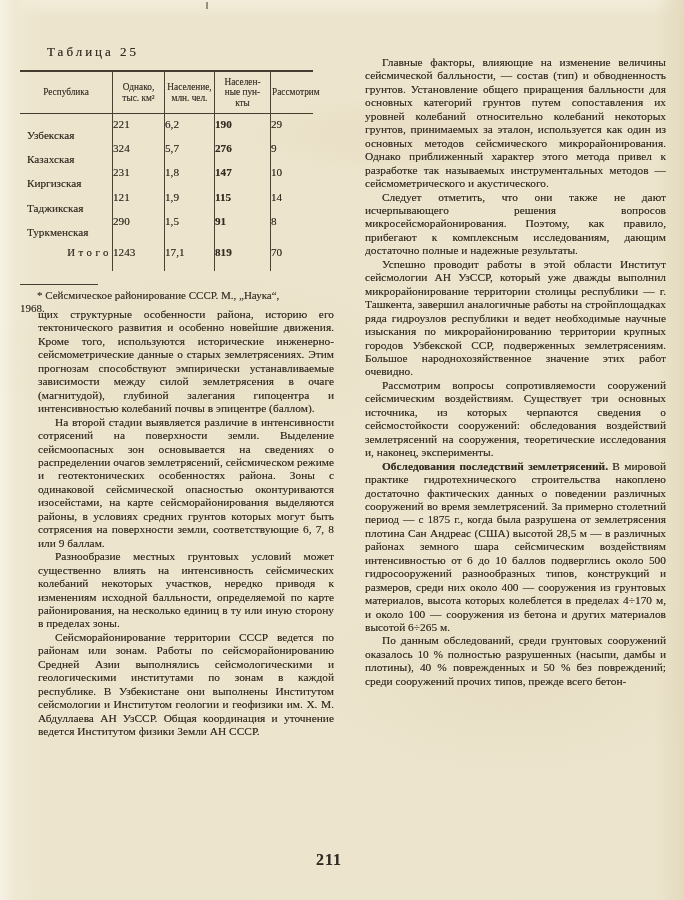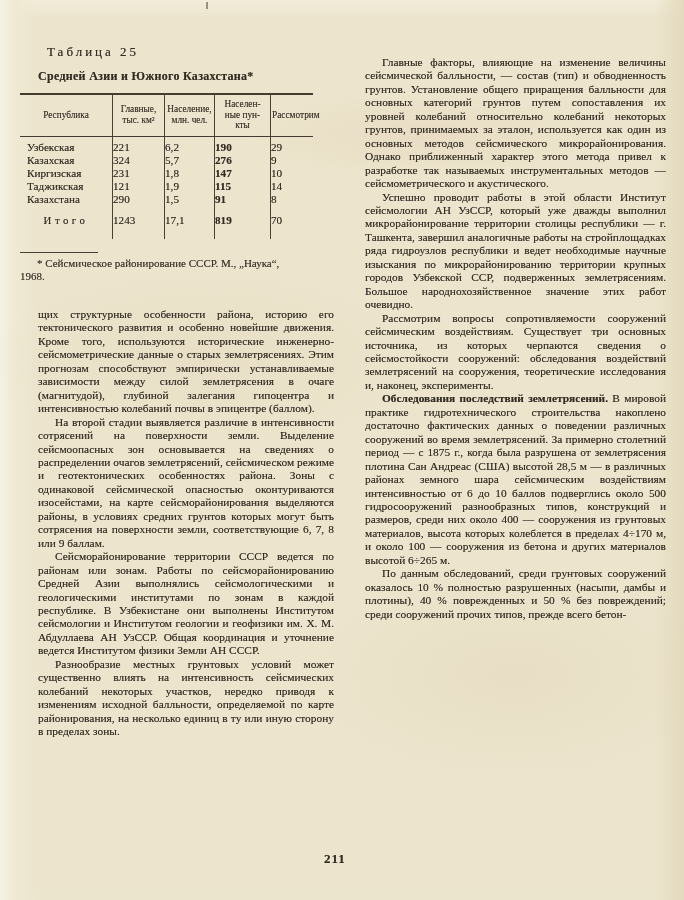--- a/index.html
+++ b/index.html
@@ -37,62 +37,61 @@
   }
   .bl{border-left:1.1px solid #4a4234;}
   .th{
     border-bottom:1.4px solid #443c2e;
     font-size:9.3px;line-height:10.6px;text-align:center;
     display:flex;flex-direction:column;justify-content:center;
     padding:4px 1px;min-height:33px;color:#3a332a;
   }
   .td{font-size:11.2px;line-height:13.2px;}
   .rtop{padding-top:4px;}
-  .name{padding-left:7px;}
+  .name{padding-left:7px;margin-top:11px;}
   .num{text-align:left;}
   .pr-area{padding-right:16px;}
   .pr-pop{padding-right:14px;}
   .pr-set{padding-right:13px;font-weight:bold;}
   .pr-hyd{padding-right:9px;}
   .sp{height:7px;}
   .trow{padding-bottom:12px;}
-  .total-label{text-align:center;letter-spacing:3.5px;font-size:10.8px;}
+  .total-label{text-align:right;letter-spacing:3.5px;font-size:10.8px;}
   .fn-rule{width:78px;border-top:1.6px solid #474032;margin-top:13px;}
   .fn{margin-top:4px;font-size:11px;line-height:13px;color:#3a332a;}
   .fn1{padding-left:17px;}
 
   
   .col{position:absolute;text-align:justify;font-size:11.4px;line-height:13.45px;}
   .col p{margin:0;text-indent:17px;}
   .col p.noindent{text-indent:0;}
   .left{left:38px;top:308px;width:296px;}
   .right{left:357px;top:56px;width:301px;margin-left:8px;}
   .runin{font-weight:bold;}
 
-  .pageno{position:absolute;left:324px;top:851px;font-size:13px;font-weight:bold;letter-spacing:1px;}
+  .pageno{position:absolute;left:316px;top:851px;font-size:16px;font-weight:bold;letter-spacing:1px;}
 </style>
 </head>
 <body>
 
 <div class="page">
   <div class="speck"></div>
 
   <div class="table-block">
     <div class="tbl-label">Таблица 25</div>
     <div class="tbl-title">
-      <div>Средней Азии и Южного  Казахстана*</div>
     </div>
 
     <div class="grid">
 
       <div class="th">
         <div>Республика</div>
       </div>
       <div class="th bl">
-        <div>Главные,</div>
+        <div>Однако,</div>
         <div>тыс. км²</div>
       </div>
       <div class="th bl">
         <div>Население,</div>
         <div>млн. чел.</div>
       </div>
       <div class="th bl">
         <div>Населен-</div>
         <div>ные пун-</div>
         <div>кты</div>
@@ -118,21 +117,21 @@
       <div class="td num pr-pop bl">1,8</div>
       <div class="td num pr-set bl">147</div>
       <div class="td num pr-hyd bl">10</div>
 
       <div class="td name">Таджикская</div>
       <div class="td num pr-area bl">121</div>
       <div class="td num pr-pop bl">1,9</div>
       <div class="td num pr-set bl">115</div>
       <div class="td num pr-hyd bl">14</div>
 
-      <div class="td name">Казахстана</div>
+      <div class="td name">Туркменская</div>
       <div class="td num pr-area bl">290</div>
       <div class="td num pr-pop bl">1,5</div>
       <div class="td num pr-set bl">91</div>
       <div class="td num pr-hyd bl">8</div>
 
       <div class="td sp"></div>
       <div class="td sp bl"></div>
       <div class="td sp bl"></div>
       <div class="td sp bl"></div>
       <div class="td sp bl"></div>
@@ -147,26 +146,27 @@
     <div class="fn-rule"></div>
     <div class="fn">
       <div class="fn1">* Сейсмическое районирование СССР. М., „Наука“,</div>
       <div>1968.</div>
     </div>
   </div>
 
   <div class="col left">
     <p class="noindent">щих структурные особенности района, историю его тектонического развития и особенно новейшие движения. Кроме того, используются исторические инженерно-сейсмометрические данные о старых землетрясениях. Этим прогнозам способствуют эмпирически устанавливаемые зависимости между силой землетрясения в очаге (магнитудой), глубиной залегания гипоцентра и интенсивностью колебаний почвы в эпицентре (баллом).</p>
     <p>На второй стадии выявляется различие в интенсивности сотрясений на поверхности земли. Выделение сейсмоопасных зон основывается на сведениях о распределении очагов землетрясений, сейсмическом режиме и геотектонических особенностях района. Зоны с одинаковой сейсмической опасностью оконтуриваются изосейстами, на карте сейсморайонирования выделяются районы, в условиях средних грунтов которых могут быть сотрясения на поверхности земли, соответствующие 6, 7, 8 или 9 баллам.</p>
+    <p>Разнообразие местных грунтовых условий может существенно влиять на интенсивность сейсмических колебаний некоторых участков, нередко приводя к изменениям исходной балльности, определяемой по карте районирования, на несколько единиц в ту или иную сторону в пределах зоны.</p>
     <p>Сейсморайонирование территории СССР ведется по районам или зонам. Работы по сейсморайонированию Средней Азии выполнялись сейсмологическими и геологическими институтами по зонам в каждой республике. В Узбекистане они выполнены Институтом сейсмологии и Институтом геологии и геофизики им. Х. М. Абдуллаева АН УзССР. Общая координация и уточнение ведется Институтом физики Земли АН СССР.</p>
-    <p>Разнообразие местных грунтовых условий может существенно влиять на интенсивность сейсмических колебаний некоторых участков, нередко приводя к изменениям исходной балльности, определяемой по карте районирования, на несколько единиц в ту или иную сторону в пределах зоны.</p>
   </div>
 
   <div class="col right">
     <p>Главные факторы, влияющие на изменение величины сейсмической балльности, — состав (тип) и обводненность грунтов. Установление общего приращения балльности для основных категорий грунтов путем сопоставления их уровней колебаний относительно колебаний некоторых грунтов, принимаемых за эталон, используется как один из основных методов сейсмического микрорайонирования. Однако приближенный характер этого метода привел к разработке так называемых инструментальных методов — сейсмометрического и акустического.</p>
+    <p>Следует отметить, что они также не дают исчерпывающего решения вопросов микросейсморайонирования. Поэтому, как правило, прибегают к комплексным исследованиям, дающим достаточно полные и надежные результаты.</p>
     <p>Успешно проводит работы в этой области Институт сейсмологии АН УзССР, который уже дважды выполнил микрорайонирование территории столицы республики — г. Ташкента, завершил аналогичные работы на стройплощадках ряда гидроузлов республики и ведет необходимые научные изыскания по микрорайонированию территории крупных городов Узбекской ССР, подверженных землетрясениям. Большое народнохозяйственное значение этих работ очевидно.</p>
     <p>Рассмотрим вопросы сопротивляемости сооружений сейсмическим воздействиям. Существует три основных источника, из которых черпаются сведения о сейсмостойкости сооружений: обследования воздействий землетрясений на сооружения, теоретические исследования и, наконец, эксперименты.</p>
     <p><b class="runin">Обследования последствий землетрясений.</b> <span>В мировой практике гидротехнического строительства накоплено достаточно фактических данных о поведении различных сооружений во время землетрясений. За примерно столетний период — с 1875 г., когда была разрушена от землетрясения плотина Сан Андреас (США) высотой 28,5 м — в различных районах земного шара сейсмическим воздействиям интенсивностью от 6 до 10 баллов подверглись около 500 гидросооружений разнообразных типов, конструкций и размеров, среди них около 400 — сооружения из грунтовых материалов, высота которых колеблется в пределах 4÷170 м, и около 100 — сооружения из бетона и других материалов высотой 6÷265 м.</span></p>
     <p>По данным обследований, среди грунтовых сооружений оказалось 10 % полностью разрушенных (насыпи, дамбы и плотины), 40 % поврежденных и 50 % без повреждений; среди сооружений прочих типов, прежде всего бетон-</p>
   </div>
 
   <div class="pageno">211</div>
 </div>
 
 </body></html>

